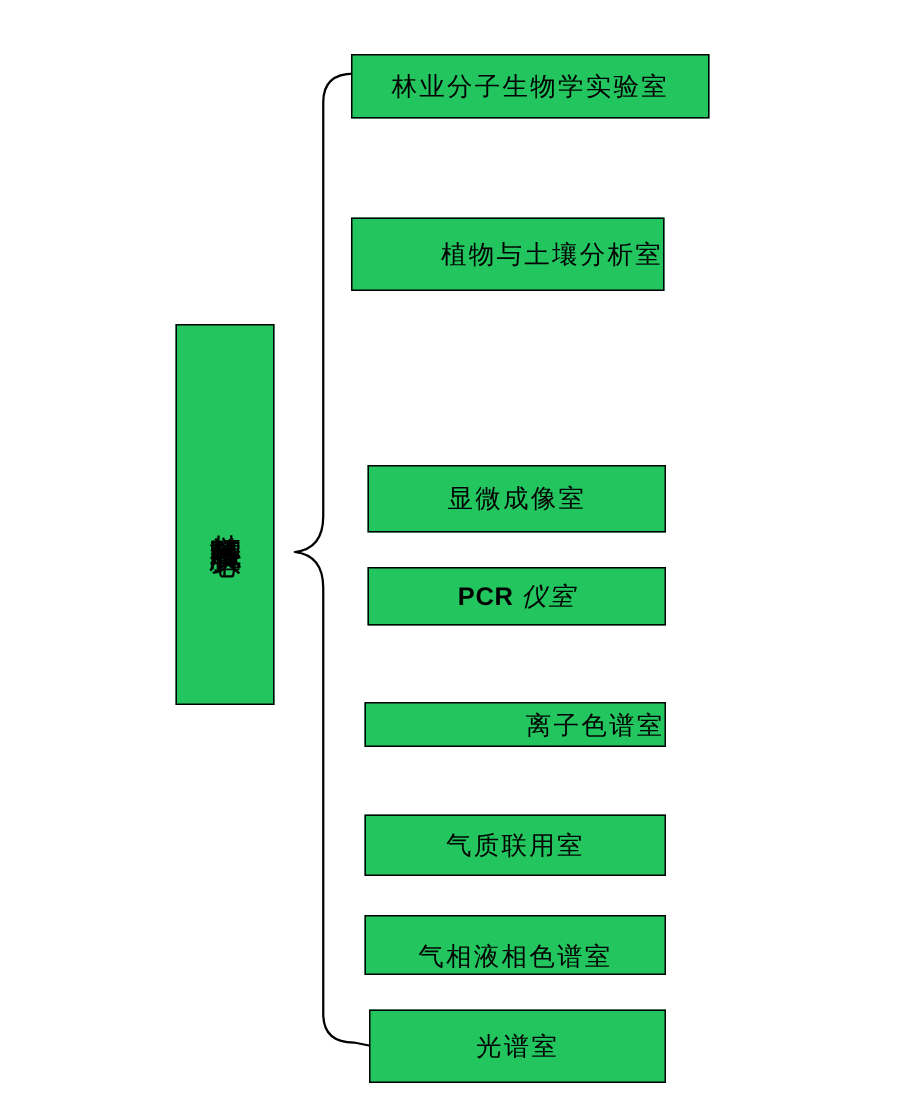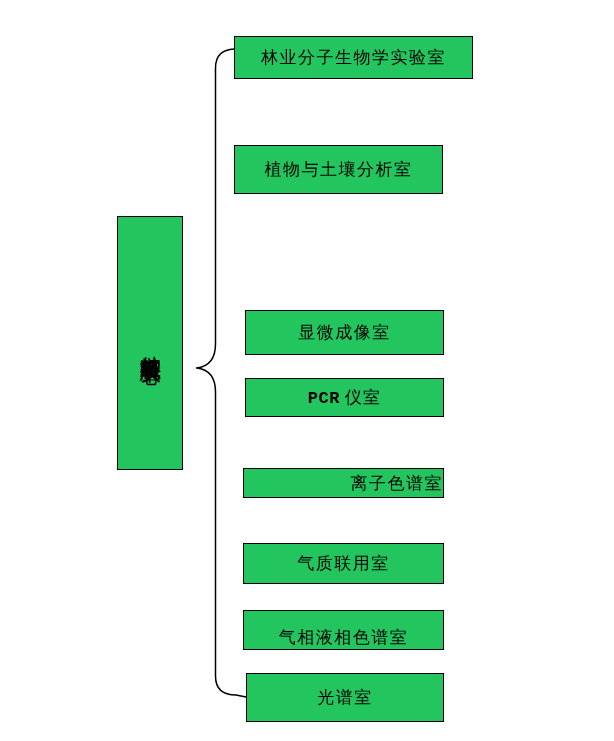--- a/index.html
+++ b/index.html
@@ -57,21 +57,21 @@
     letter-spacing: 1.5px;
     white-space: nowrap;
     font-family: "Liberation Serif", "DejaVu Serif", serif;
   }
 
   .leaf-label.has-latin {
     letter-spacing: 1.2px;
   }
 
   .latin-bold {
-    font-family: Liberation Mono, monospace;
+    font-family: Liberation Sans, sans-serif;
     font-weight: bold;
     letter-spacing: 0.5px;
   }
 
   .brace-svg {
     position: absolute;
     left: 0;
     top: 0;
     pointer-events: none;
   }
@@ -93,31 +93,31 @@
   </svg>
 
   <div class="node-box root-box">
     <span class="root-label">林学院科研实验中心</span>
   </div>
 
   <div class="node-box" style="left:234px; top:36px; width:239px; height:43px;">
     <span class="leaf-label">林业分子生物学实验室</span>
   </div>
 
-  <div class="node-box" style="left:234px; top:145px; width:209px; height:49px;">
+  <div class="node-box" style="left:234px; top:145px; width:209px; height:49px;justify-content:flex-end;">
     <span class="leaf-label">植物与土壤分析室</span>
   </div>
 
 
   <div class="node-box" style="left:245px; top:310px; width:199px; height:45px;">
     <span class="leaf-label">显微成像室</span>
   </div>
 
   <div class="node-box" style="left:245px; top:378px; width:199px; height:39px;">
-    <span class="leaf-label has-latin"><span class="latin-bold">PCR</span><span style="margin-left:5px;">仪室</span></span>
+    <span class="leaf-label has-latin"><span class="latin-bold">PCR</span><span style="margin-left:5px;font-style:italic;">仪室</span></span>
   </div>
 
   <div class="node-box" style="left:243px; top:468px; width:201px; height:30px;justify-content:flex-end;">
     <span class="leaf-label">离子色谱室</span>
   </div>
 
   <div class="node-box" style="left:243px; top:543px; width:201px; height:41px;">
     <span class="leaf-label">气质联用室</span>
   </div>
 

